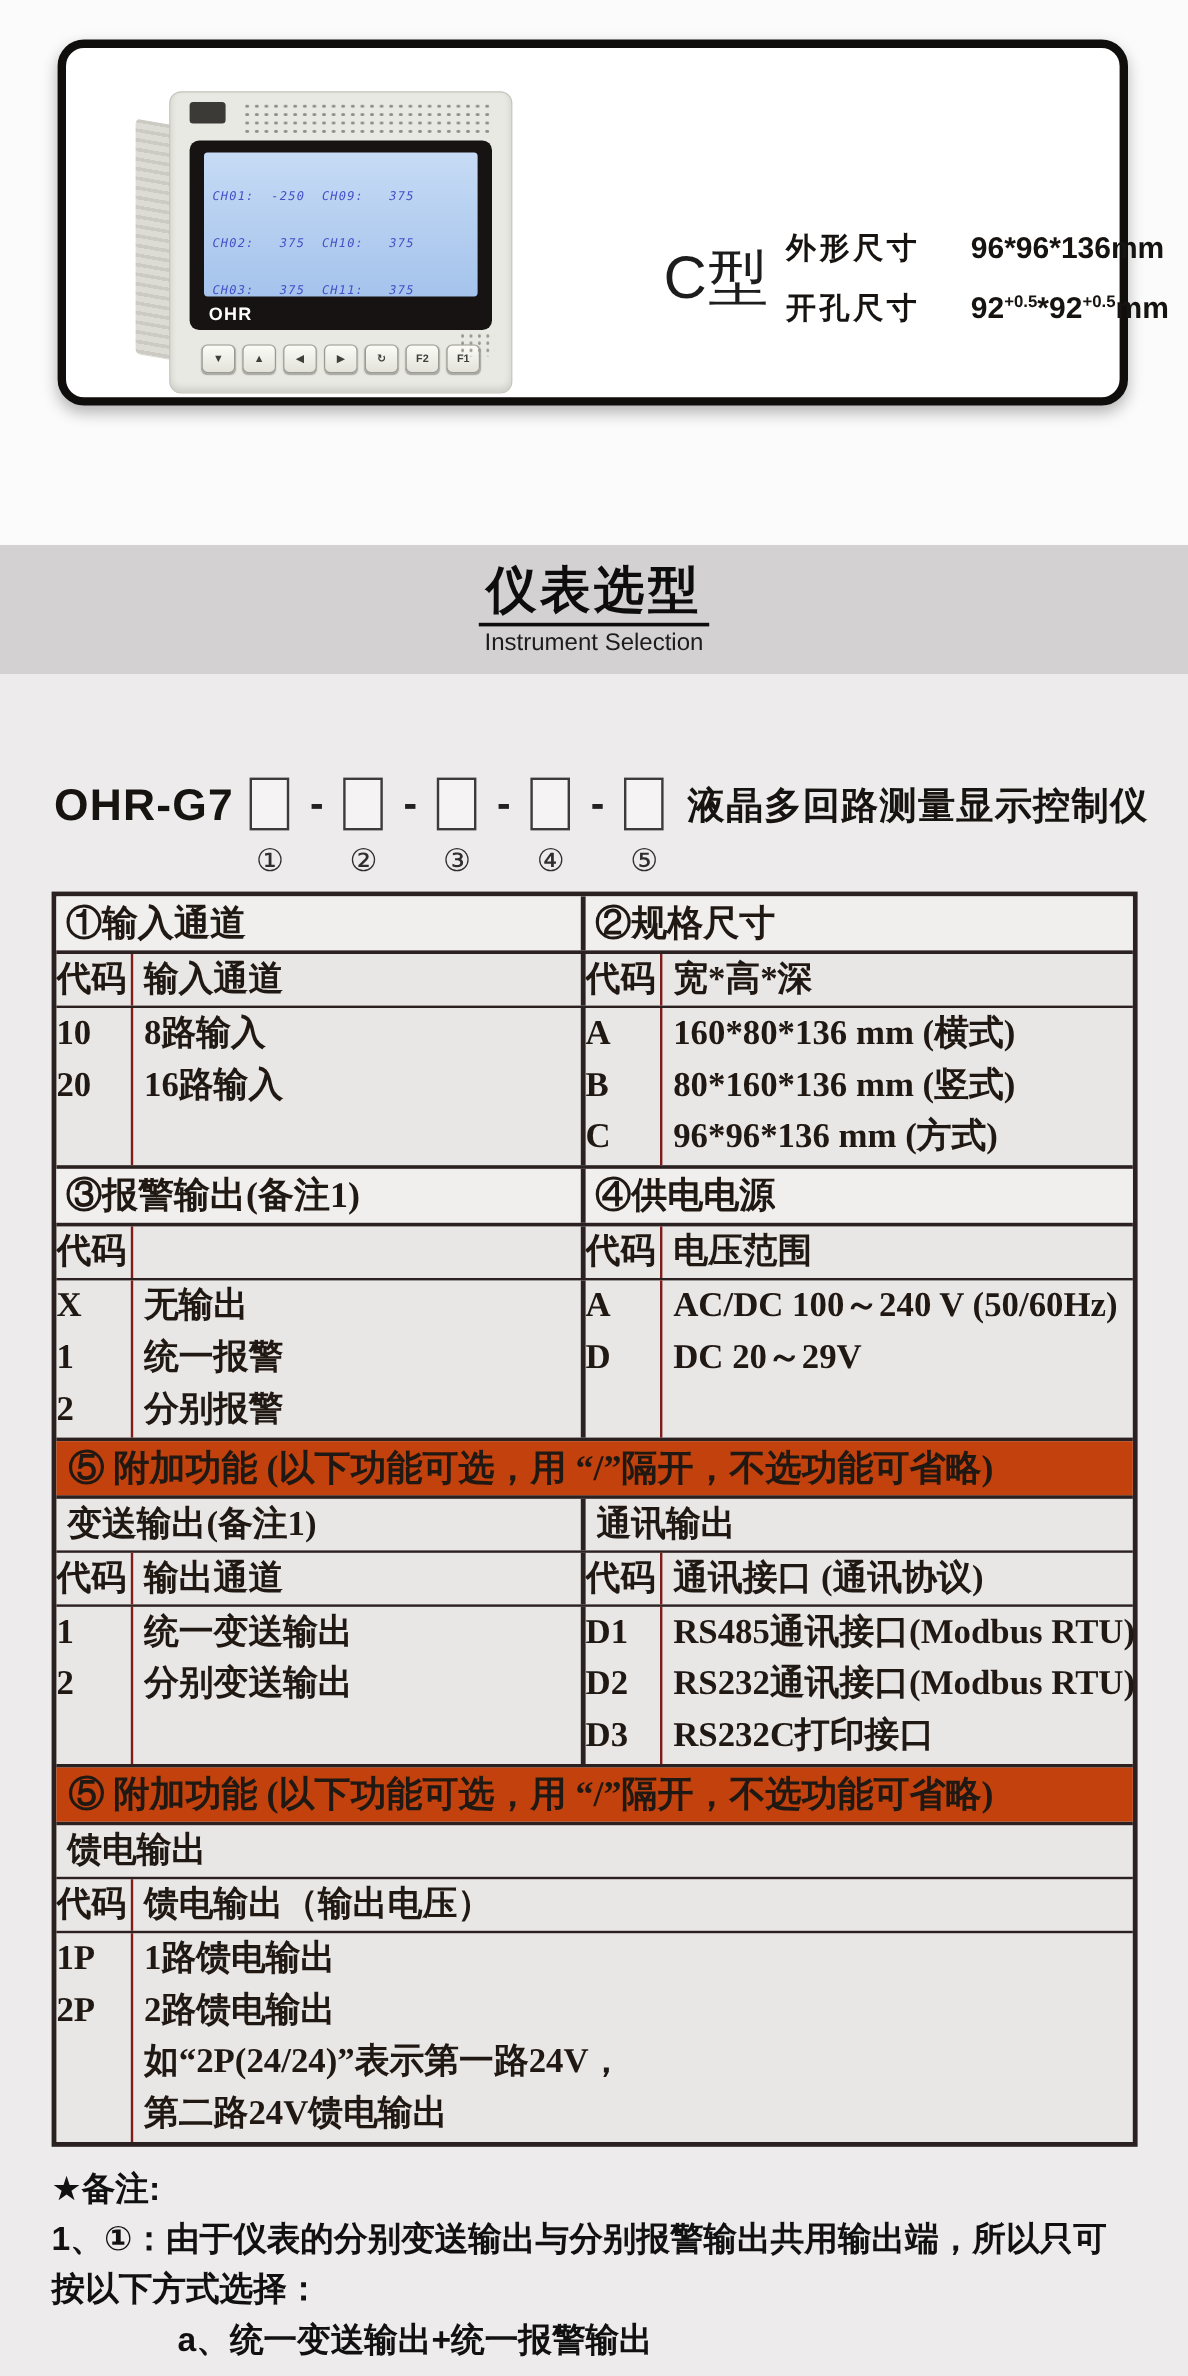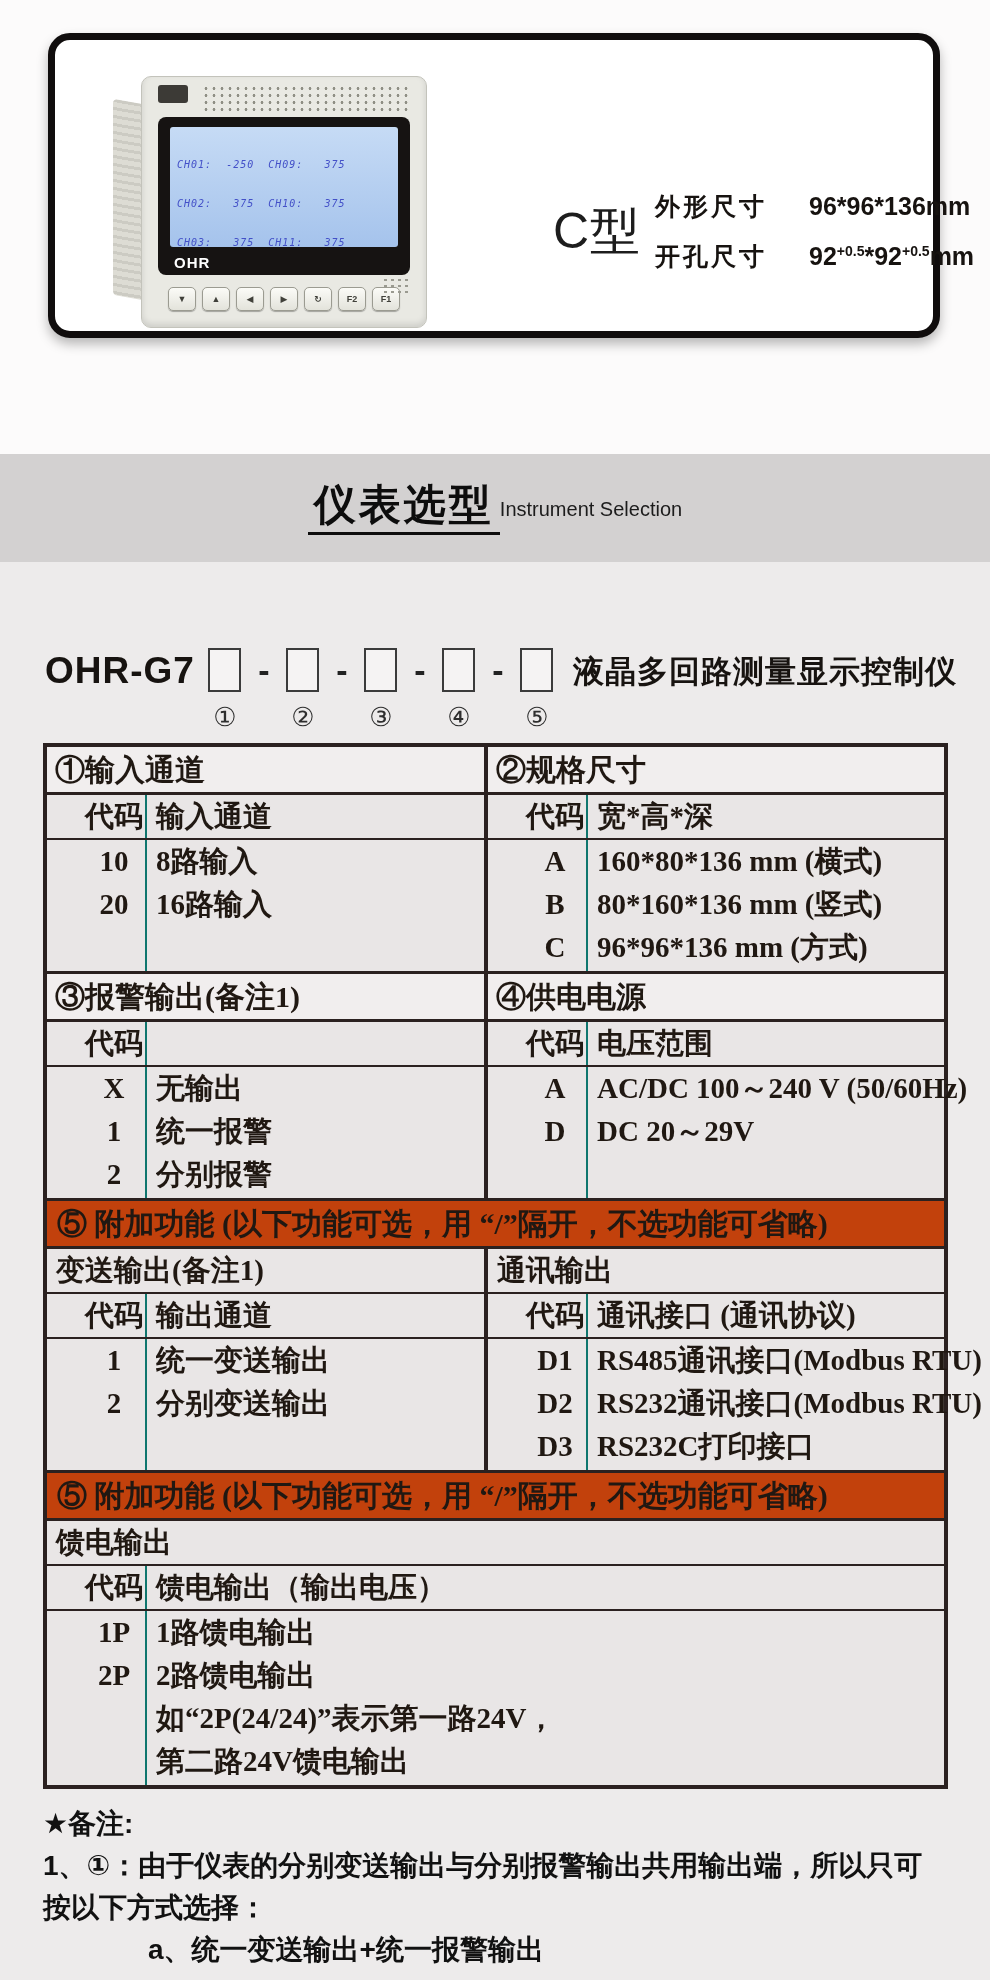--- a/index.html
+++ b/index.html
@@ -71,21 +71,21 @@
     font-size:50px;font-weight:300;color:#1d1d1d;letter-spacing:1px;
   }
   .dims{position:absolute;left:600px;top:150px;width:270px;}
   .dim-row{display:flex;align-items:baseline;margin-bottom:17px;}
   .dim-label{font-size:25px;font-weight:bold;letter-spacing:3px;width:132px;flex-shrink:0;}
   .dim-value{font-size:25px;font-weight:bold;margin-left:22px;white-space:nowrap;}
   .dim-value sup{font-size:14px;font-weight:bold;}
   
   .banner{
     width:990px;height:108px;background:#d3d1d1;
-    display:flex;align-items:center;justify-content:center;
+    display:flex;flex-direction:column;align-items:center;justify-content:center;
   }
   .banner-title{
     font-size:42px;font-weight:bold;color:#0d0d0d;letter-spacing:3px;
     border-bottom:3px solid #0d0d0d;padding:0 6px 2px 6px;line-height:1.15;
   }
   .banner-sub{font-size:20px;color:#1c1c1c;margin-top:3px;}
   
   .main{width:990px;background:#edebeb;min-height:1295px;padding-bottom:40px;box-sizing:border-box;}
   .model-line{display:flex;align-items:flex-start;padding:86px 0 0 45px;}
   .model-prefix{
@@ -101,21 +101,21 @@
   
   .tbl{
     margin:10px 42px 0 43px;border:4px solid #2b2120;background:#e9e6e6;
     font-family:"Liberation Serif","DejaVu Serif",serif;font-weight:600;color:#201812;
   }
   .tr{display:flex;}
   .bt2{border-top:2px solid #2b2120;}
   .bt3{border-top:3px solid #2b2120;}
   .hl{width:437px;border-right:4px solid #2b2120;display:flex;flex-shrink:0;}
   .hr{flex:1;display:flex;}
-  .code{width:62px;border-right:2px solid #0f766e;text-align:center;flex-shrink:0;margin-left:36px;}
+  .code{width:62px;border-right:2px solid #7f1d1d;flex-shrink:0;}
   .lbl{flex:1;padding-left:9px;}
   .hrow{background:#f1eeee;}
   .hcell{font-size:30px;line-height:45px;height:45px;padding-left:8px;white-space:nowrap;overflow:hidden;}
   .sub .code,.sub .lbl{font-size:29px;line-height:43px;height:43px;white-space:nowrap;overflow:hidden;}
   .ln{height:43px;line-height:43px;font-size:29px;white-space:nowrap;overflow:hidden;}
   .body .code,.body .lbl{padding-top:0;padding-bottom:2px;}
   .full5{
     flex:1;background:#c2410c;font-size:30px;line-height:45px;height:45px;
     padding-left:10px;white-space:nowrap;overflow:hidden;
   }

